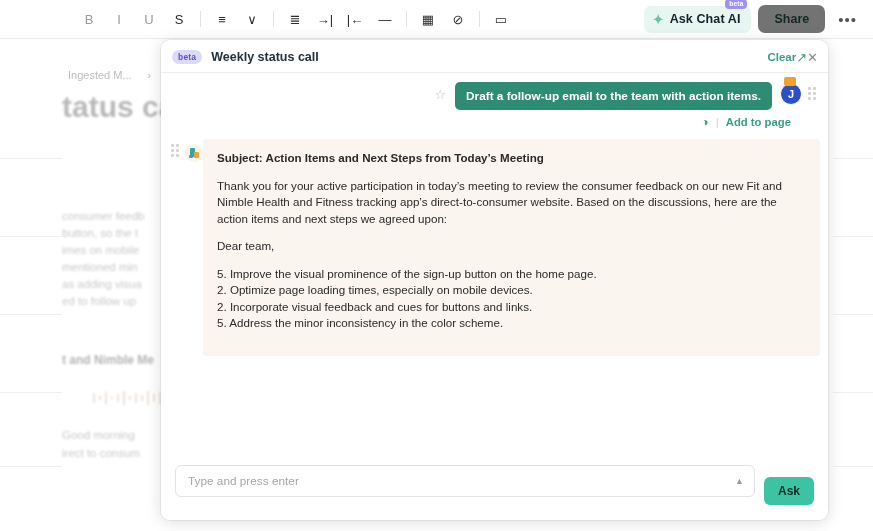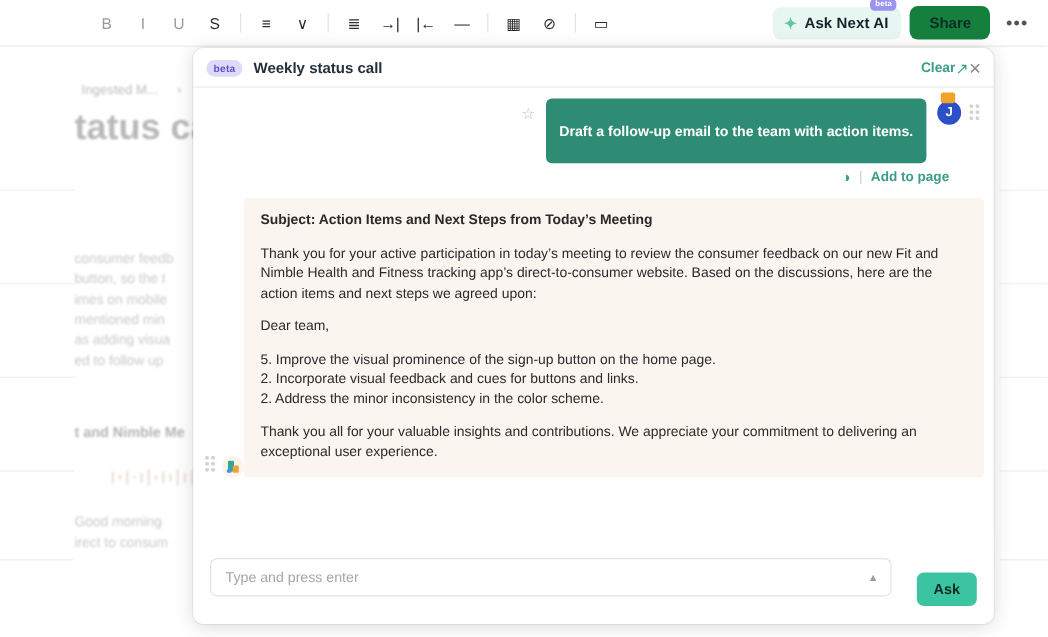--- a/index.html
+++ b/index.html
@@ -38,21 +38,21 @@
     border-radius: 7px; padding: 6px 11px 6px 9px;
     font-size: 12.5px; font-weight: bold; letter-spacing: .1px;
   }
   .badge-beta {
     position: absolute; top: -7px; right: 4px;
     background: #9b93ef; color: #fff;
     font-size: 6.5px; font-weight: bold;
     padding: 1.5px 4px; border-radius: 4px; letter-spacing: .2px;
   }
   .btn-share {
-    background: #15803d; color: #0d2b24;
+    background: #737373; color: #0d2b24;
     border-radius: 7px; padding: 7px 16px;
     font-size: 12.5px; font-weight: bold;
   }
   .btn-more { color: #555; font-size: 15px; padding: 0 6px; letter-spacing: 1px; }
 
   
   .doc-body { position: absolute; left: 0; top: 38px; width: 873px; height: 493px; }
   .bc {
     position: absolute; left: 68px; top: 31px;
     font-size: 11px; color: #bcbcbc; display: flex; gap: 16px; align-items: flex-end;
@@ -117,21 +117,21 @@
 
   
   .prompt-row {
     display: flex; align-items: flex-start; justify-content: flex-end;
     padding: 9px 12px 0 12px;
   }
   .ic-star { color: #c3c3c3; font-size: 13px; margin-top: 5px; margin-right: 9px; }
   .bubble {
     background: #2f8c74; color: #ffffff;
     font-size: 11.8px; font-weight: bold;
-    padding: 19px 11px; border-radius: 5px;
+    padding: 6px 11px; border-radius: 5px;
     max-width: 430px; line-height: 16px;
   }
   .avatar-wrap { position: relative; margin-left: 8px; margin-top: 1px; }
   .avatar {
     width: 20px; height: 20px; border-radius: 50%;
     background: #2b50c8; color: #fff;
     font-size: 11px; font-weight: bold;
     display: flex; align-items: center; justify-content: center;
     border: 1.5px solid #fff;
   }
@@ -145,21 +145,21 @@
 
   .addpage-row { display: flex; align-items: center; justify-content: flex-end; padding: 5px 37px 0 0; gap: 6px; }
   .addpage {
     display: inline-flex; align-items: center; gap: 7px;
     font-size: 11.3px; color: #3a9e85; font-weight: bold;
   }
   .addpage .pipe { color: #cfcfcf; font-weight: normal; }
   .ic-page { font-size: 12px; }
 
   
-  .resp-row { display: flex; align-items: flex-end; padding: 10px 8px 0 10px; }
+  .resp-row { display: flex; align-items: flex-start; padding: 10px 8px 0 10px; }
   .resp-left { display: flex; align-items: flex-start; gap: 4px; padding-top: 5px; }
   .bot-ava {
     width: 18px; height: 18px; border-radius: 50%;
     background: #fdf4e8; position: relative; overflow: hidden;
     display: flex; align-items: center; justify-content: center;
   }
   .bot-ava .b1 { position:absolute; width:5px; height:9px; background:#2fa9a0; left:5px; top:4px; border-radius:1px;}
   .bot-ava .b2 { position:absolute; width:5px; height:6px; background:#f0a13c; left:9px; top:8px; border-radius:1px;}
   .bot-ava .b3 { position:absolute; width:4px; height:3px; background:#4b8de0; left:4px; top:11px; border-radius:1px;}
   .card {
@@ -172,21 +172,21 @@
     line-height: 16.5px;
   }
   .card p { margin: 0 0 11px 0; }
   .card p:last-child { margin-bottom: 0; }
   .card .list { margin: 0 0 11px 0; }
   .card .list div { white-space: nowrap; }
   .card .subject { font-weight: bold; }
 
   .panel-foot {
     min-height: 54px;
-    display: flex; align-items: center; gap: 21px;
+    display: flex; align-items: center; gap: 9px;
     padding: 10px 14px 12px 14px;
     background: #fff;
   }
   .input-wrap {
     flex: 1; display: flex; align-items: center;
     border: 1px solid #e3e3e3; border-radius: 6px;
     height: 30px; padding: 0 10px;
     background: #fff;
   }
   .input-wrap input {
@@ -227,21 +227,21 @@
         <span class="tb-sep"></span>
         <span class="tb-btn dark">▦</span>
         <span class="tb-btn dark">⊘</span>
         <span class="tb-sep"></span>
         <span class="tb-btn dark">▭</span>
       </div>
 
       <div class="tb-right">
         <div class="btn-askai">
           <span style="color:#62c4a8;font-size:13px;">✦</span>
-          <span>Ask Next AI</span>
+          <span>Ask Chat AI</span>
           <span class="badge-beta">beta</span>
         </div>
         <div class="btn-share">Share</div>
         <div class="btn-more">•••</div>
       </div>
     </div>
 
     <div class="doc-body">
       <div class="bc">
         <span>Ingested M...</span>
@@ -361,24 +361,24 @@
               <span class="b2"></span>
               <span class="b3"></span>
           </div>
         </div>
         <div class="card">
           <p class="subject">Subject: Action Items and Next Steps from Today’s Meeting</p>
           <p>Thank you for your active participation in today’s meeting to review the consumer feedback on our new Fit and Nimble Health and Fitness tracking app’s direct-to-consumer website. Based on the discussions, here are the action items and next steps we agreed upon:</p>
           <p>Dear team,</p>
           <div class="list">
             <div>5. Improve the visual prominence of the sign-up button on the home page.</div>
+            <div>2. Optimize page loading times, especially on mobile devices.</div>
             <div>2. Incorporate visual feedback and cues for buttons and links.</div>
-            <div>2. Address the minor inconsistency in the color scheme.</div>
+            <div>5. Address the minor inconsistency in the color scheme.</div>
           </div>
-          <p>Thank you all for your valuable insights and contributions. We appreciate your commitment to delivering an exceptional user experience.</p>
 
         </div>
       </div>
 
     </div>
 
     <div class="panel-foot">
       <div class="input-wrap">
         <input type="text" placeholder="Type and press enter" value="" style="">
         <span class="ic-caret">▲</span>

